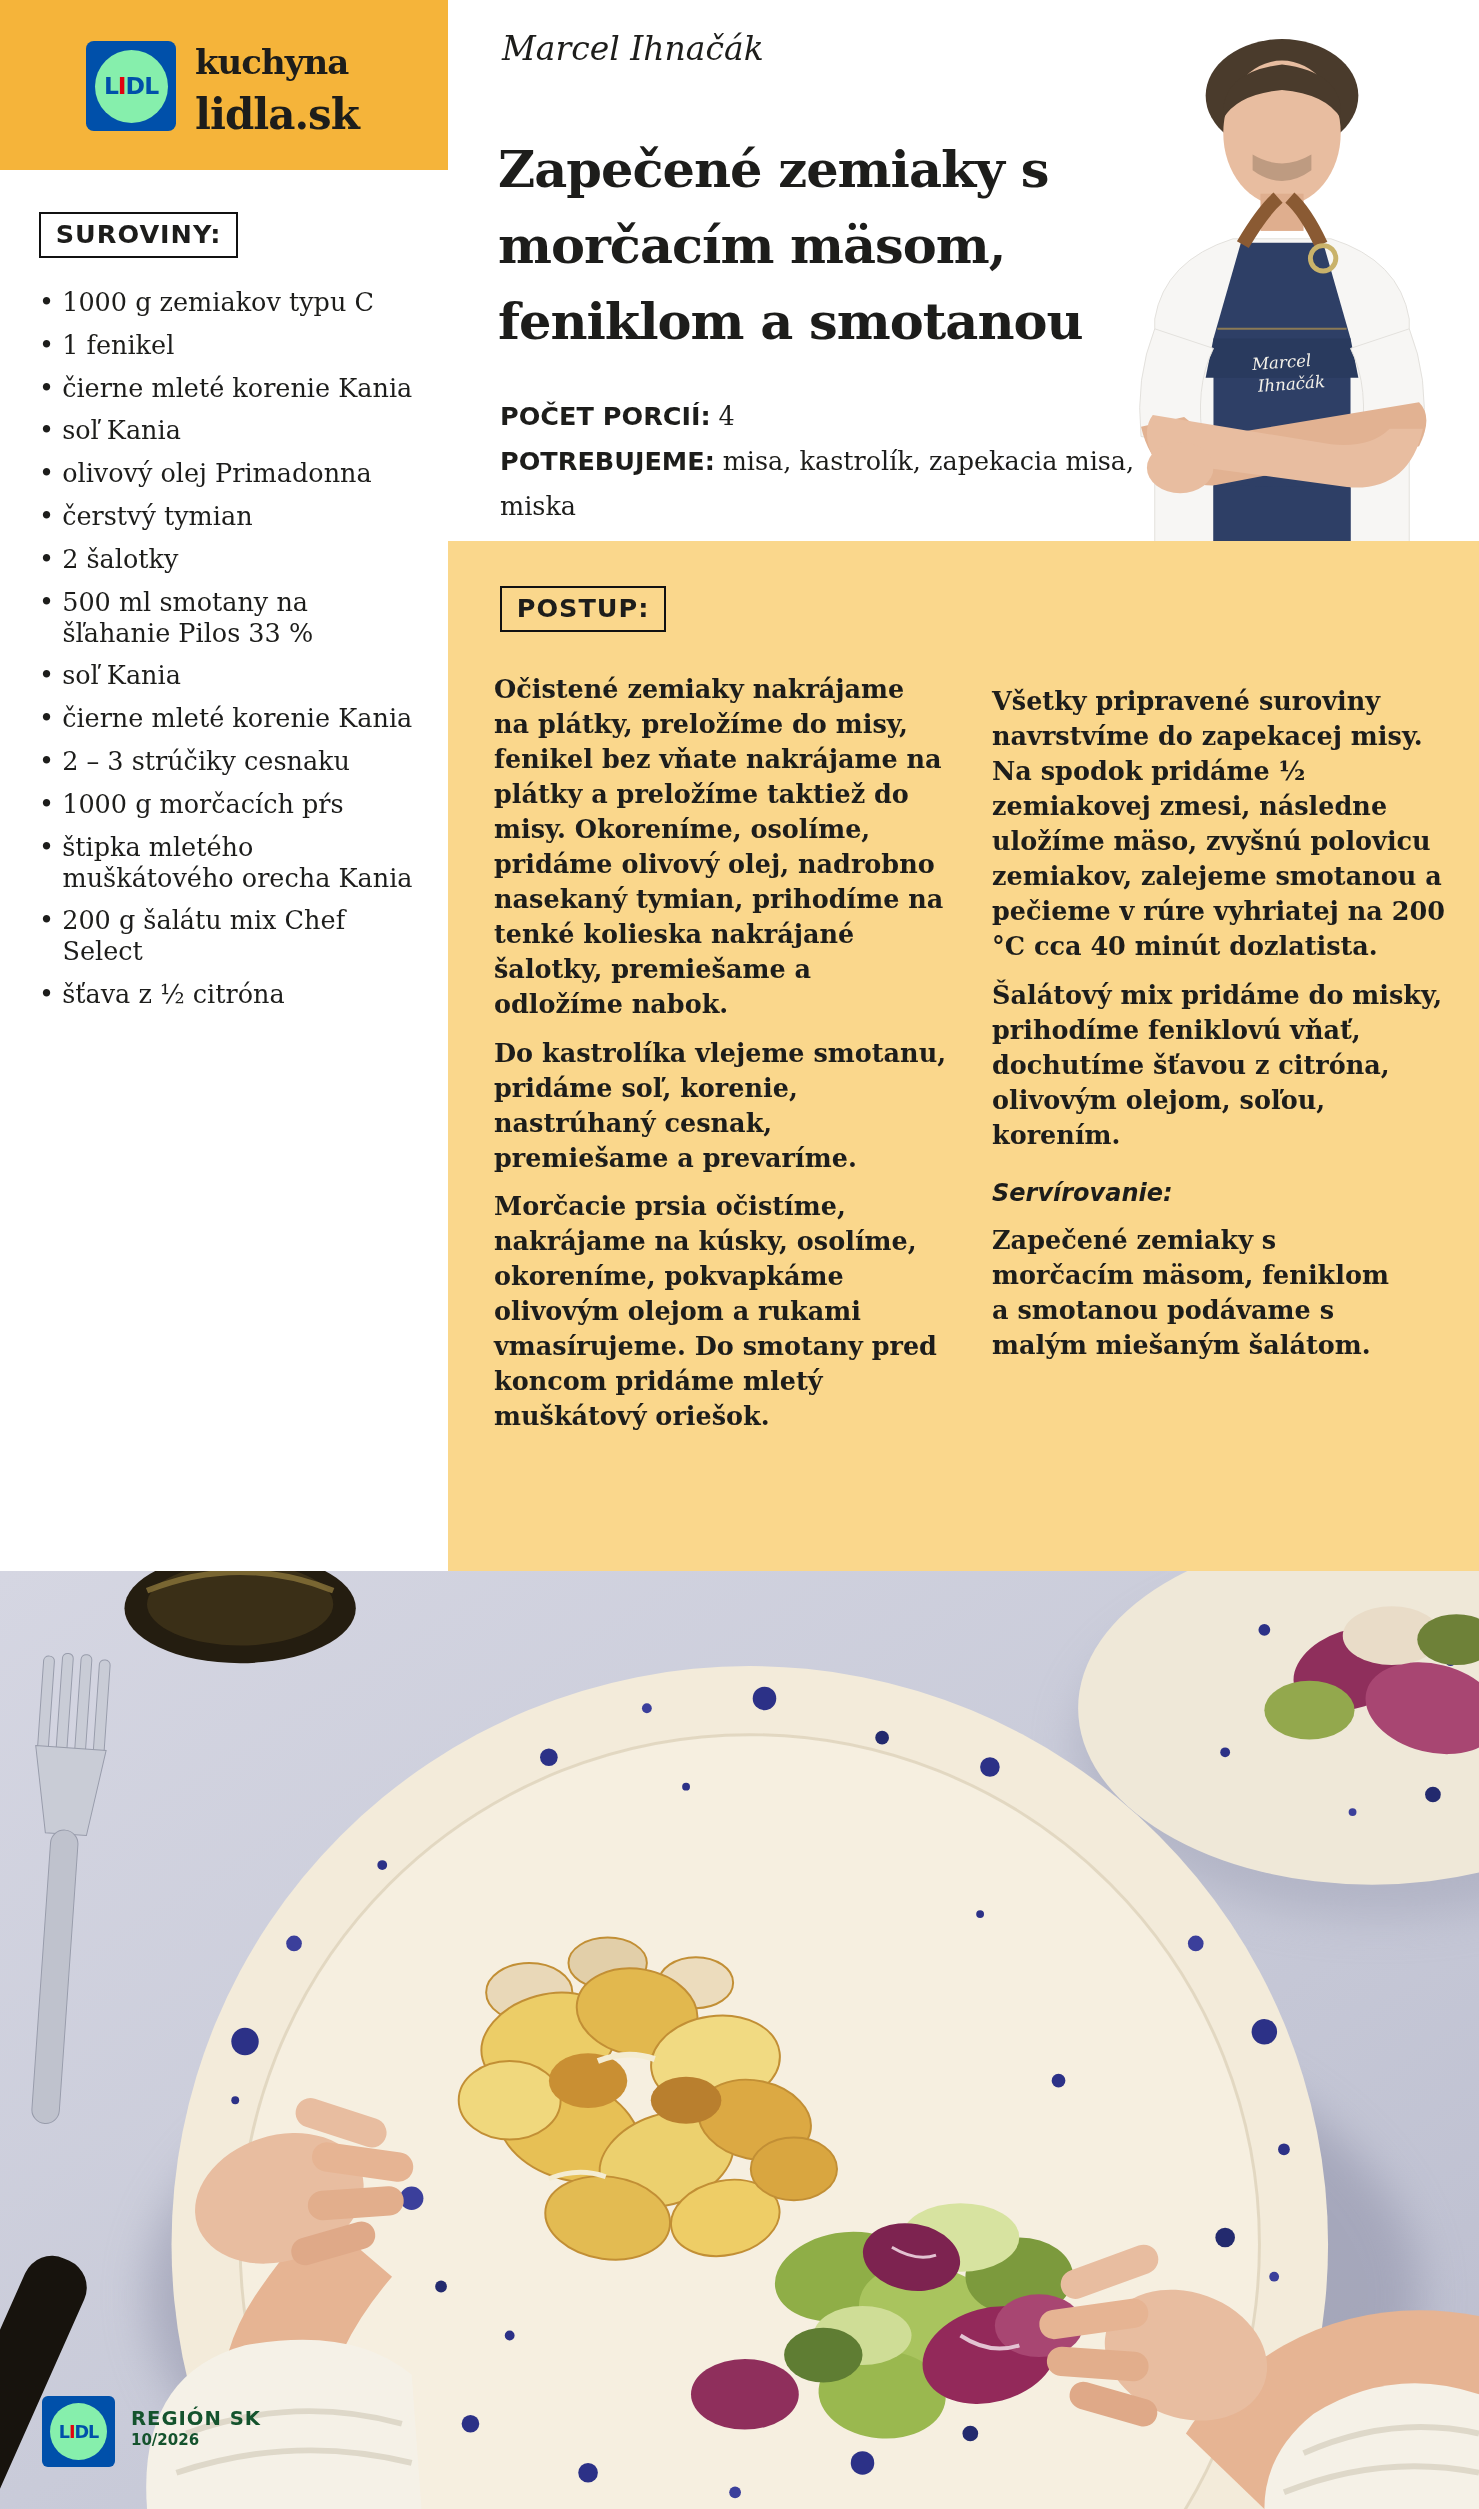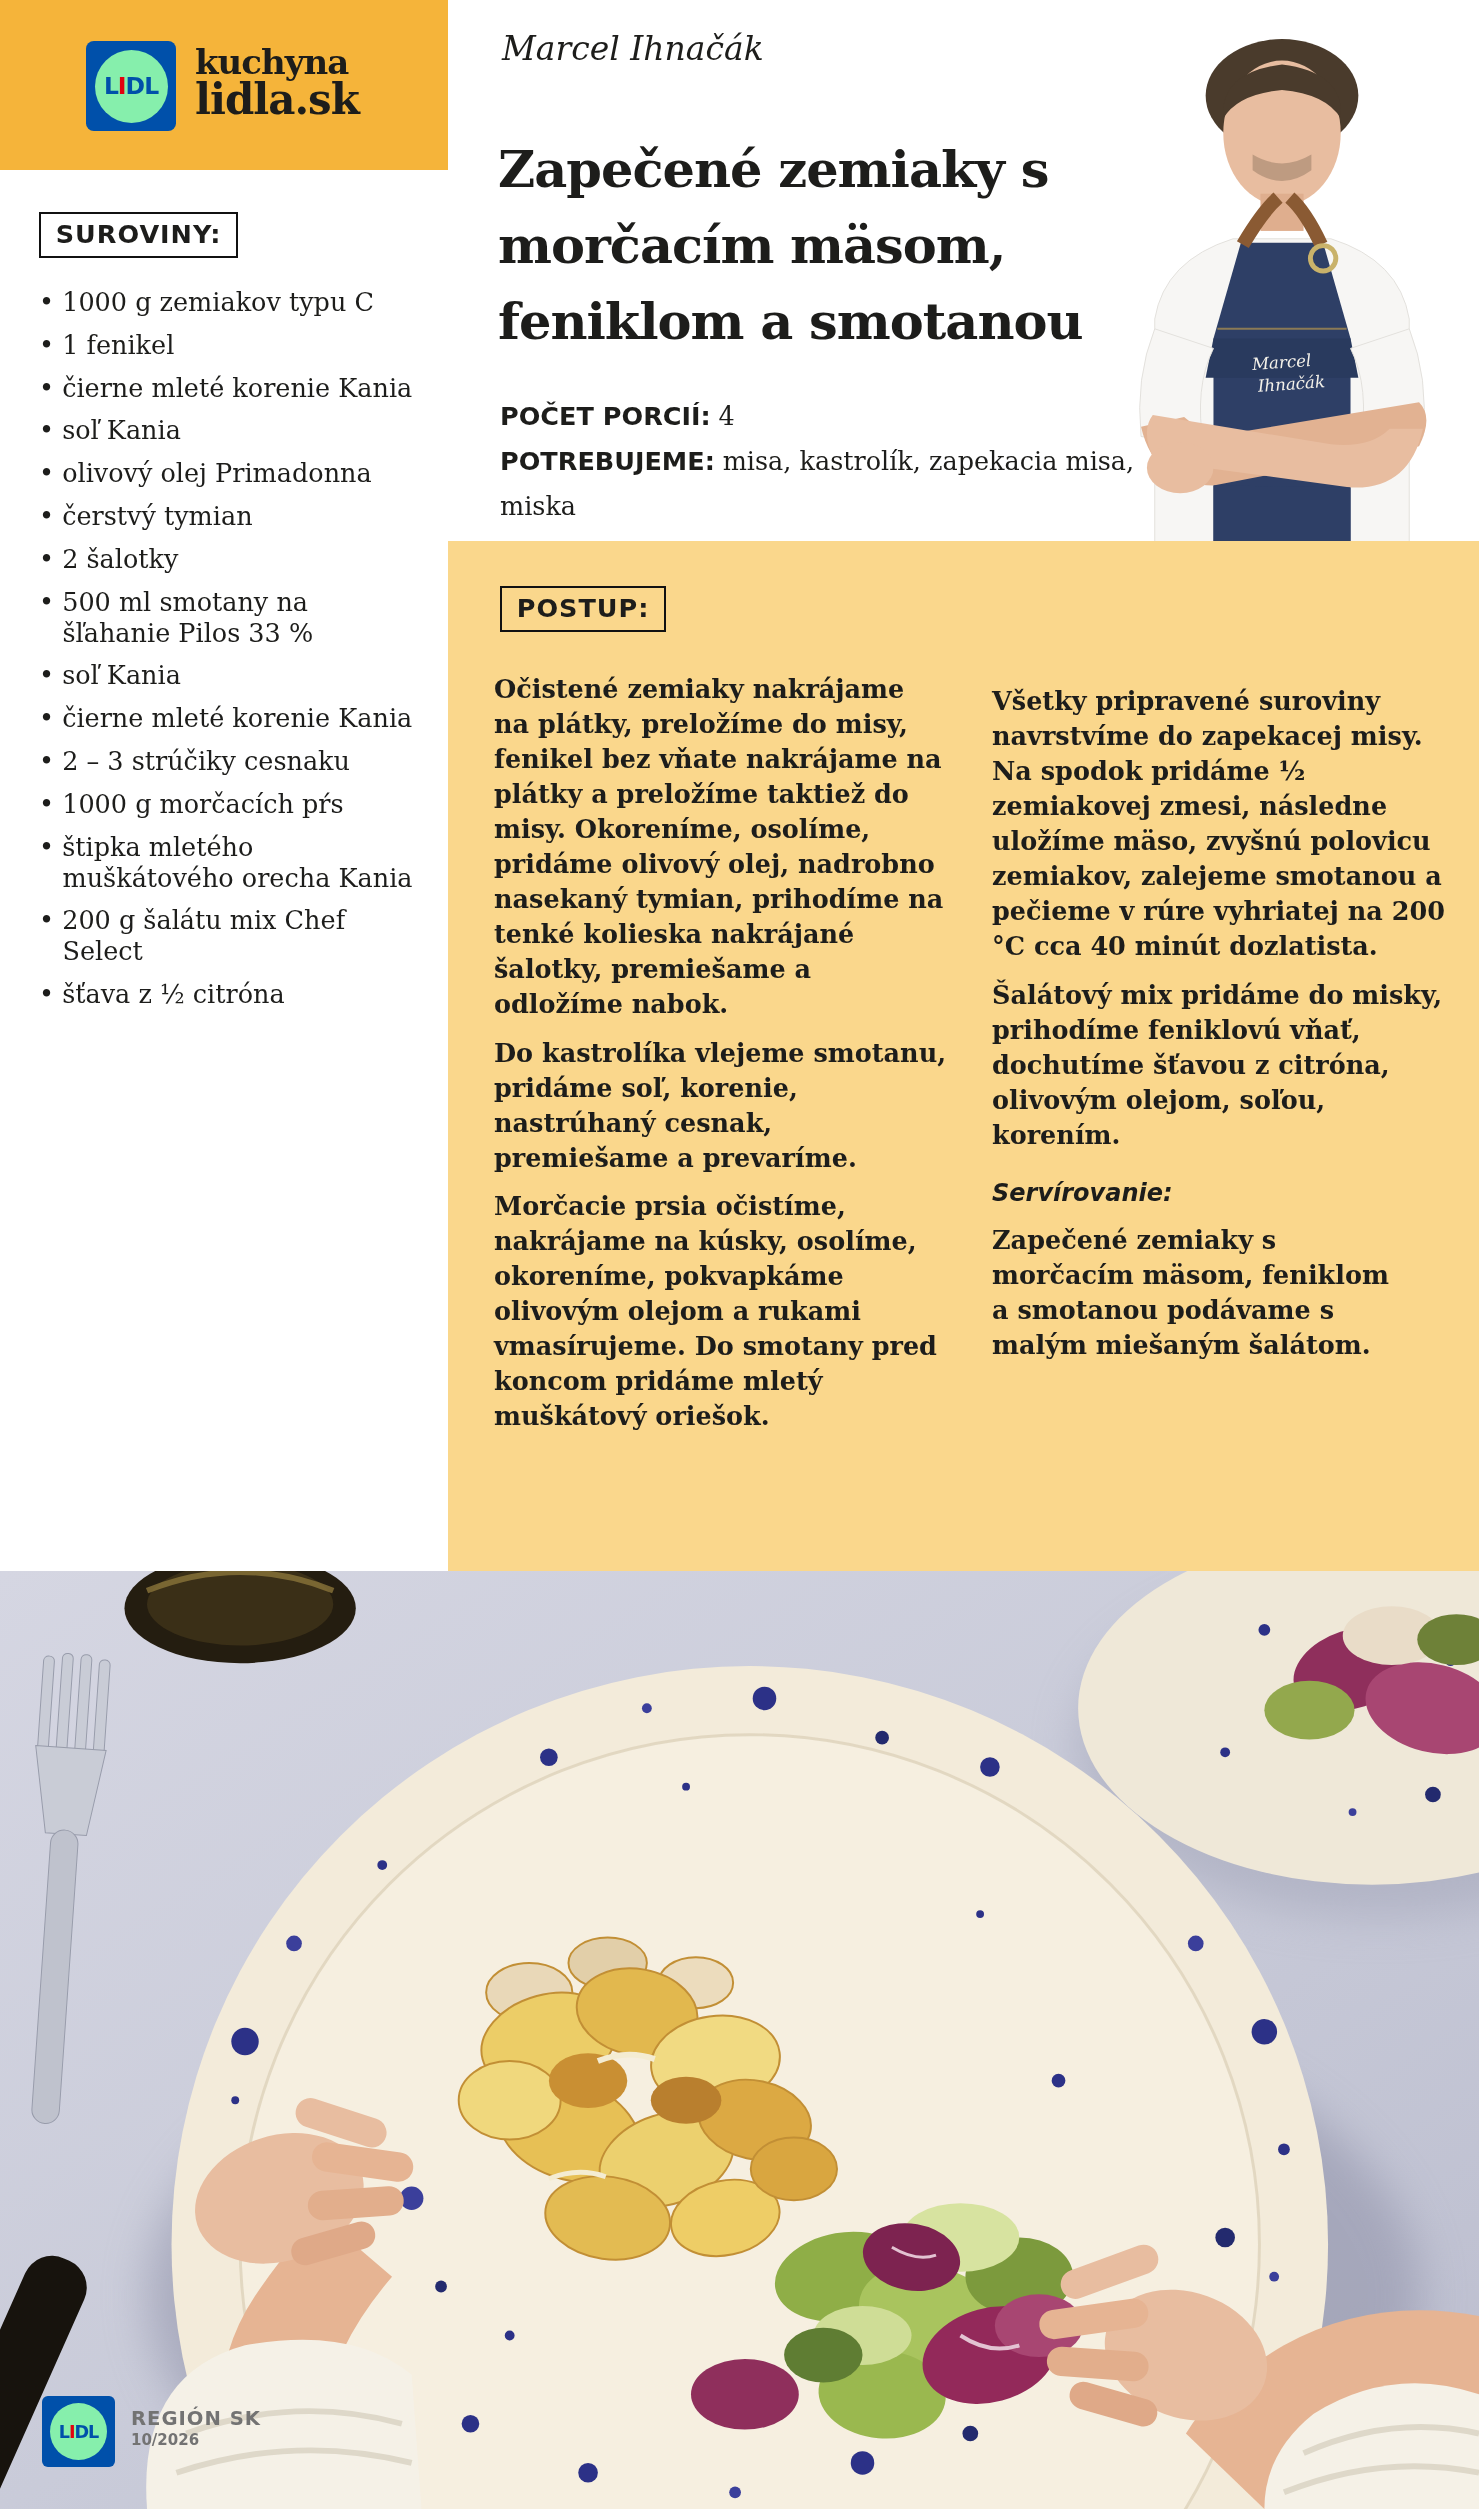--- a/index.html
+++ b/index.html
@@ -13,21 +13,21 @@
   .lidl-logo .word .blue{color:#0050AA;}
   .lidl-logo .word .red{color:#E3000F;}
   .lidl-logo.big{left:86px;top:41px;width:90px;height:90px;}
   .lidl-logo.big .circle{width:73px;height:73px;}
   .lidl-logo.big .word{font-size:23.5px;}
   .lidl-logo.small{left:42px;top:2396px;width:73px;height:71px;border-radius:5.9px;}
   .lidl-logo.small .circle{width:57px;height:57px;}
   .lidl-logo.small .word{font-size:17.6px;}
   .brand-text{position:absolute;left:195px;top:45px;font-weight:700;line-height:1;}
   .brand-line1{font-size:34px;letter-spacing:-1px;}
-  .brand-line2{font-size:42px;letter-spacing:-1px;margin-top:0;}
+  .brand-line2{font-size:42px;letter-spacing:-1px;margin-top:15px;}
   
   .boxed-label{position:absolute;border:2.9px solid #111;padding:4.9px 14.7px 6.9px 14.7px;
       font-family:"DejaVu Sans",sans-serif;font-weight:700;font-size:25.5px;letter-spacing:1px;background:transparent;}
   #suroviny-label{left:39px;top:212px;}
   #ingredients{position:absolute;left:39px;top:287px;width:374px;list-style:none;margin:0;padding:0;
       font-size:25.5px;line-height:31px;}
   #ingredients li{margin:0 0 11.8px 0;padding-left:23.5px;text-indent:-23.5px;}
   #ingredients li::before{content:"• ";}
   
   .chef-name{position:absolute;left:502px;top:29px;font-style:italic;font-size:33px;}
@@ -43,21 +43,21 @@
   .steps-col{position:absolute;font-size:25.5px;line-height:35px;}
   #steps-left{left:494px;top:672px;width:453px;}
   #steps-right{left:992px;top:684px;width:469px;}
   .steps-col p{margin:0 0 13.7px 0;font-weight:bold;}
   .serving-h{font-family:"DejaVu Sans",sans-serif;font-weight:700;font-size:24px;margin:23.5px 0 11.8px 0;font-style:italic;}
   .serving-p{width:402px;}
   
   .food-photo{position:absolute;left:0;top:1571px;width:1479px;height:938px;}
   
   .footer-text{position:absolute;left:131px;top:2406px;font-family:"DejaVu Sans",sans-serif;
-      font-weight:700;color:#737373;line-height:1.3;}
+      font-weight:700;color:#14532d;line-height:1.3;}
   .footer-line1{font-size:19.6px;letter-spacing:1px;}
   .footer-line2{font-size:15px;}
 </style>
 </head>
 <body>
 
 <div id="page">
 
   <div class="orange-box">
     <div class="lidl-logo big">

